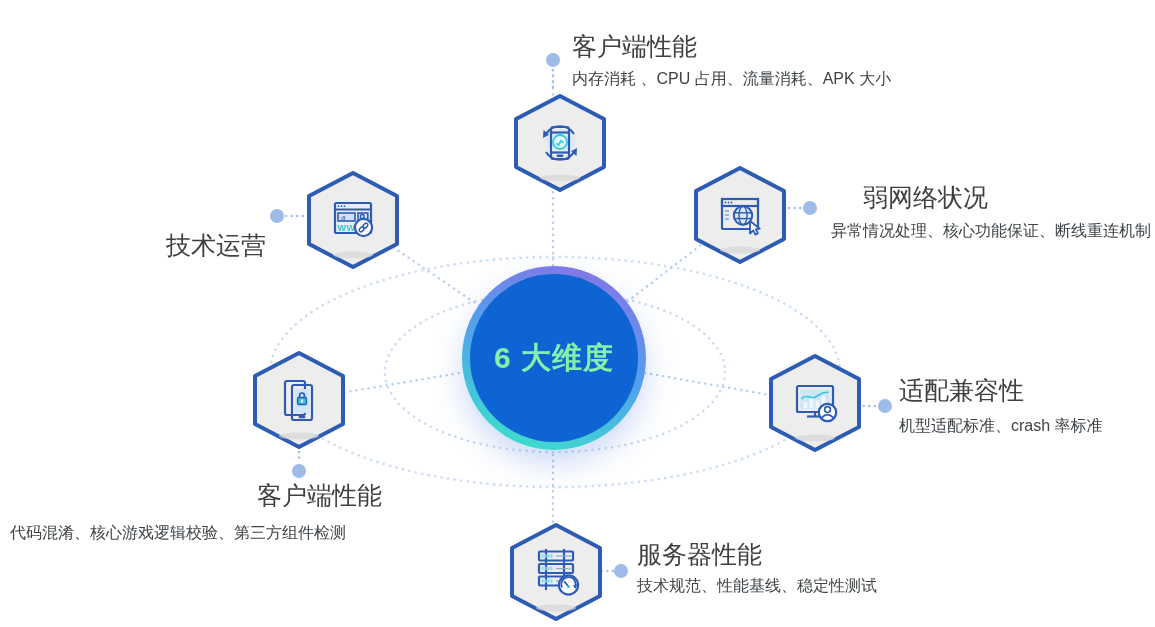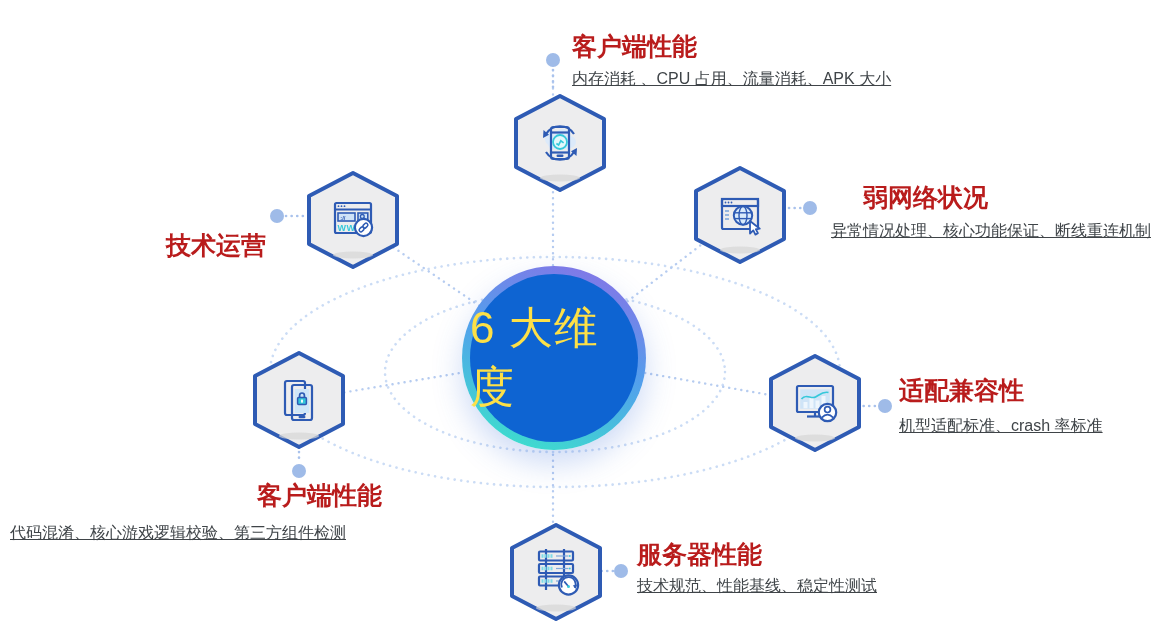--- a/index.html
+++ b/index.html
@@ -8,22 +8,22 @@
     font-family:"Liberation Sans","DejaVu Sans",sans-serif;overflow:hidden;
   }
   .underlay{position:absolute;left:0;top:0;}
   .orbit{fill:none;stroke:#cbdcf5;stroke-width:2.6;stroke-dasharray:0.1 6.5;stroke-linecap:round;}
   .radial{fill:none;stroke:#b6ccf0;stroke-width:2.4;stroke-dasharray:0.1 6;stroke-linecap:round;}
   .conn{fill:none;stroke:#a9c2ec;stroke-width:2.6;stroke-dasharray:0.1 5.5;stroke-linecap:round;}
   .enddot{fill:#9fbbe8;}
   .hex{position:absolute;width:96px;height:100px;}
   .hexshape{fill:#ededee;stroke:#2e5bb4;stroke-width:4;stroke-linejoin:round;}
   .ic{stroke:#2e5bb4;stroke-width:2.2;fill:none;}
-  .dim-title{position:absolute;font-size:25px;font-weight:bold;color:#b91c1c;line-height:26px;white-space:nowrap;}
-  .dim-desc{position:absolute;font-size:16px;color:#3f4448;line-height:19px;white-space:nowrap;text-decoration:underline;}
+  .dim-title{position:absolute;font-size:25px;font-weight:normal;color:#404040;line-height:26px;white-space:nowrap;}
+  .dim-desc{position:absolute;font-size:16px;color:#3f4448;line-height:19px;white-space:nowrap;}
   .hex-client{left:512px;top:93px;}
   .hex-weak{left:692px;top:165px;}
   .hex-compat{left:767px;top:353px;}
   .hex-server{left:508px;top:522px;}
   .hex-security{left:251px;top:350px;}
   .hex-techop{left:305px;top:170px;}
   .t-client{left:572px;top:33px;}   .d-client{left:572px;top:69px;}
   .t-weak{left:823px;top:184px;margin-left:40px;}    .d-weak{left:823px;top:221px;margin-left:8px;}
   .t-compat{left:899px;top:377px;}  .d-compat{left:899px;top:416px;}
   .t-server{left:637px;top:541px;}  .d-server{left:637px;top:576px;}
@@ -32,21 +32,21 @@
   .center-node{
     position:absolute;left:462px;top:266px;width:184px;height:184px;border-radius:50%;
     background:linear-gradient(200deg,#8a70e6 2%,#52a0ec 48%,#3ae6c9 98%);
     display:flex;align-items:center;justify-content:center;
     box-shadow:0 14px 30px rgba(58,110,220,.25);
   }
   .center-inner{
     width:168px;height:168px;border-radius:50%;background:#0e64d2;
     display:flex;align-items:center;justify-content:center;
   }
-  .center-label{color:#fde047;font-size:44px;font-weight:normal;letter-spacing:1px;}
+  .center-label{color:#86efac;font-size:30px;font-weight:bold;letter-spacing:1px;}
 </style>
 </head>
 <body>
 
 <div class="stage">
 
   <svg class="underlay" width="1155" height="627" viewBox="0 0 1155 627">
     <ellipse class="orbit" cx="555" cy="372" rx="285" ry="115"></ellipse>
     <ellipse class="orbit" cx="555" cy="372" rx="170" ry="80"></ellipse>
     <path class="radial" d="M553,64 L553,357"></path>

